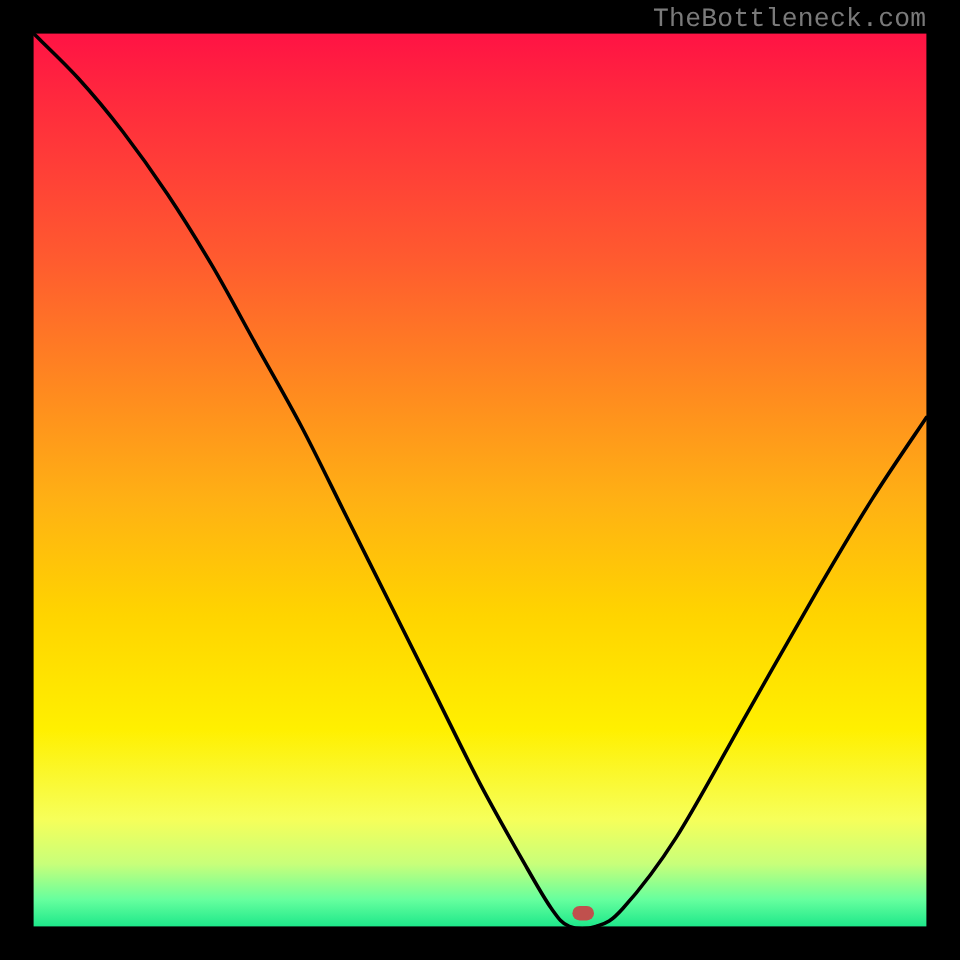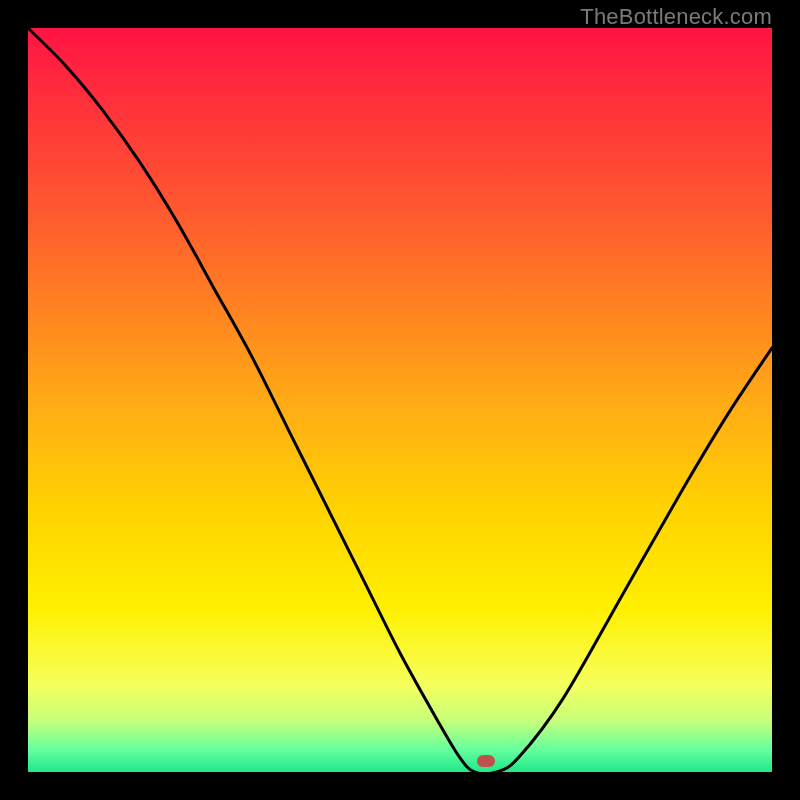--- a/index.html
+++ b/index.html
@@ -11,20 +11,21 @@
     overflow: hidden;
     font-family: Arial, Helvetica, sans-serif;
   }
   .frame {
     position: absolute;
     left: 0;
     top: 0;
     width: 784px;
     height: 800px;
     background: #000;
+    font-family: Liberation Mono, monospace;
   }
   .plot-area {
     position: absolute;
     left: 28px;
     top: 28px;
     width: 744px;
     height: 744px;
     
     background: linear-gradient(
       to bottom,

